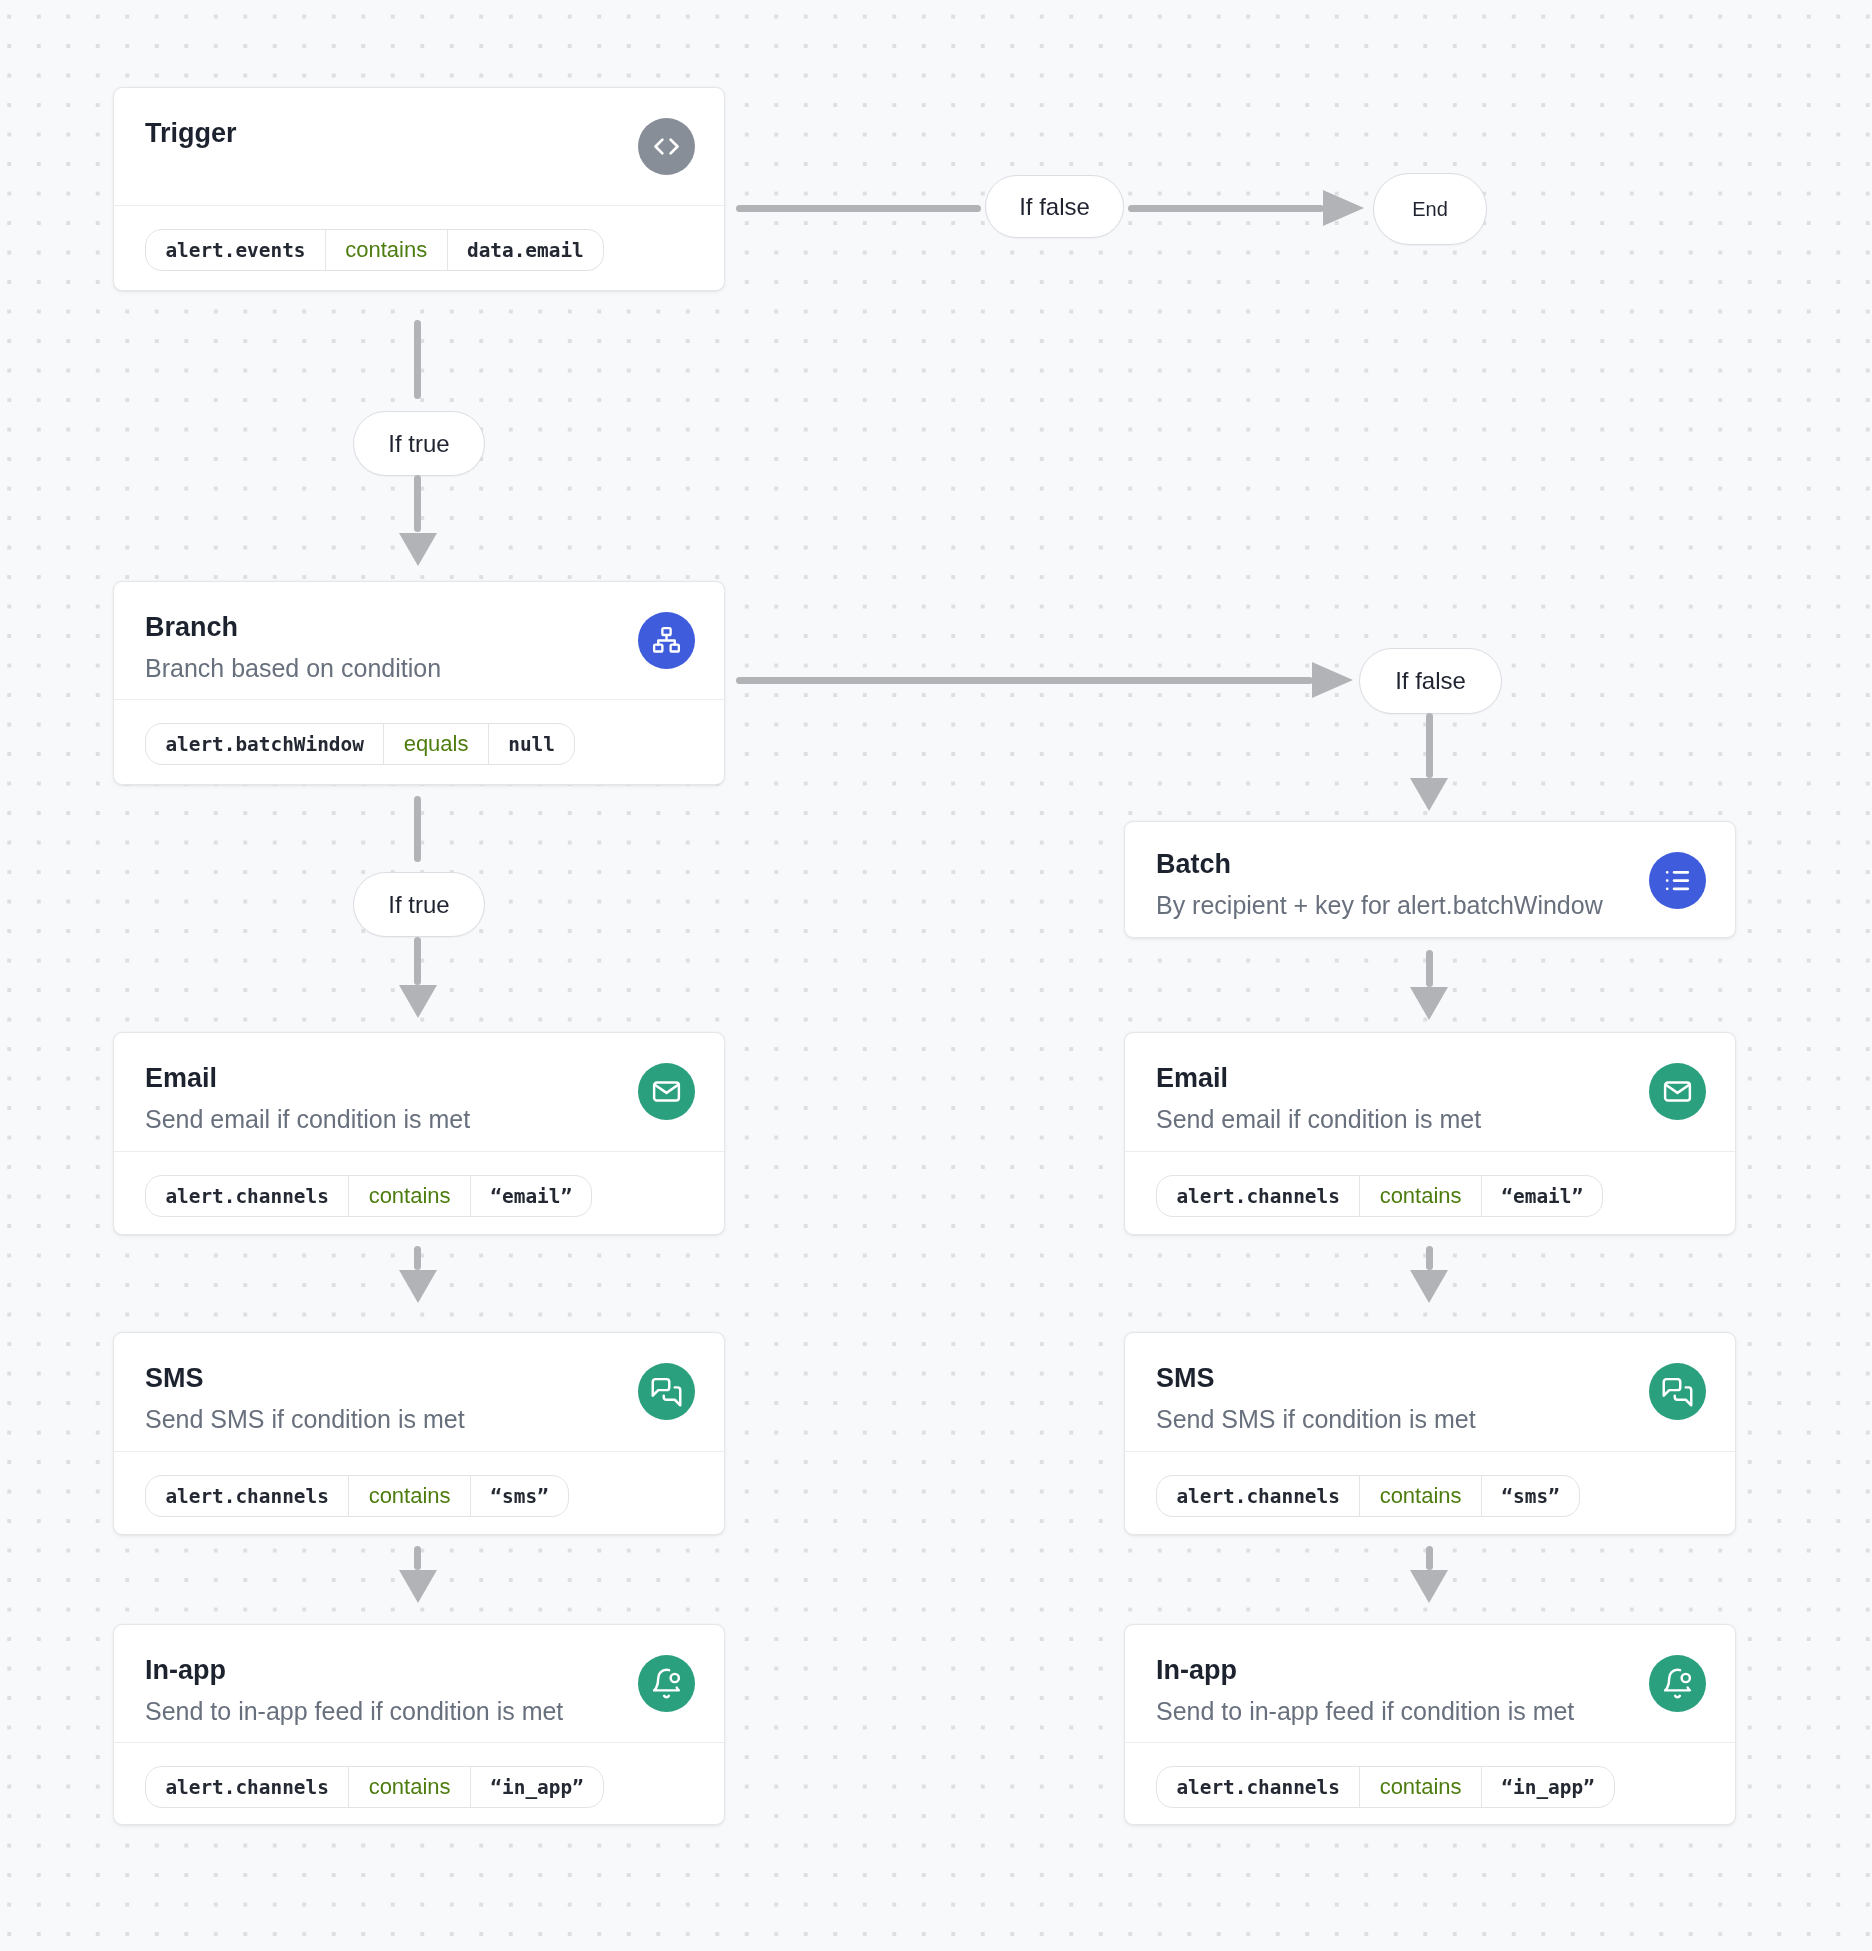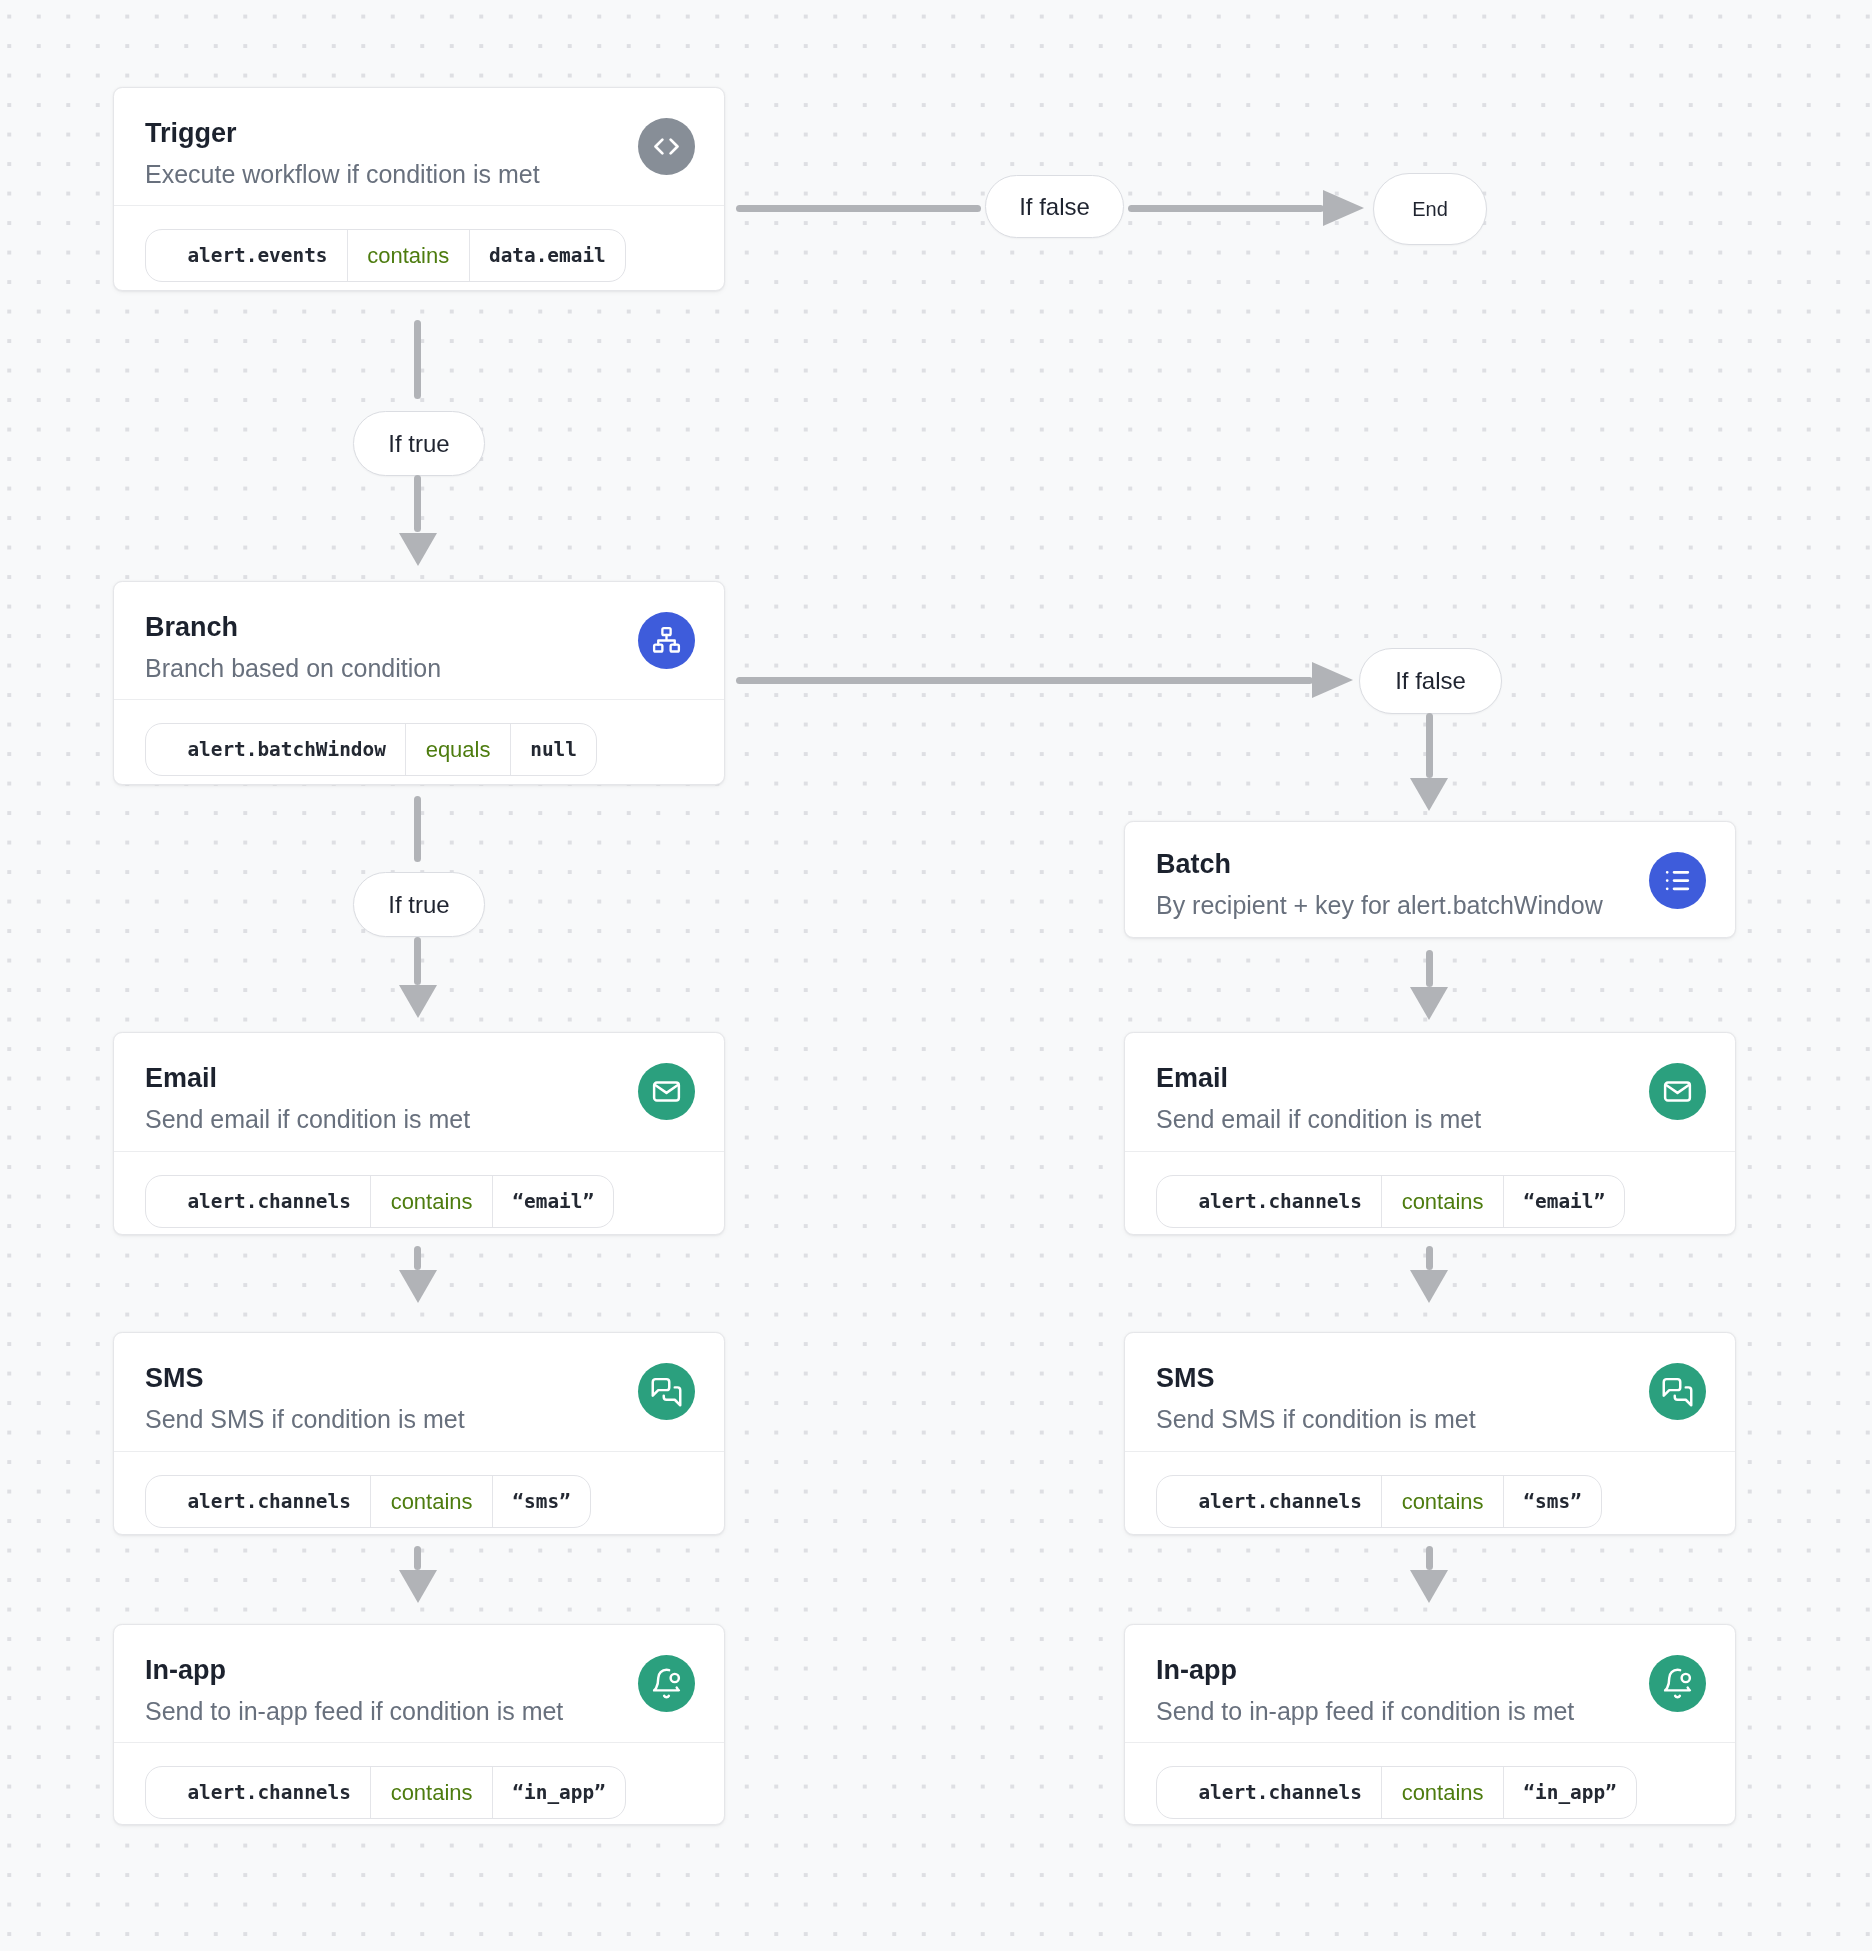--- a/index.html
+++ b/index.html
@@ -22,21 +22,21 @@
   .ttl{font-size:27px;font-weight:700;color:#1C222E;line-height:35px;}
   .sub{font-size:25px;font-weight:400;color:#68707D;line-height:31px;margin-top:8.3px;}
   .icn{
     position:absolute;width:57px;height:57px;border-radius:50%;
     right:29px;display:flex;align-items:center;justify-content:center;
   }
   .icn svg{width:33px;height:33px;}
   .body{border-top:0.9px solid #ECEDEF;padding:23px 0 0 31px;box-sizing:border-box;}
   .chip{
     display:inline-flex;align-items:stretch;background:#fff;border:0.9px solid #E2E3E7;
-    border-radius:17px;overflow:hidden;height:53px;box-sizing:border-box;padding-left:22px;
+    border-radius:17px;overflow:hidden;height:42px;box-sizing:border-box;
   }
   .seg{
     display:flex;align-items:center;padding:0 19.4px;
     font-family:"DejaVu Sans Mono",monospace;font-size:19.4px;font-weight:700;color:#232832;
     white-space:nowrap;
   }
   .seg.op{font-family:"Liberation Sans",sans-serif;font-size:22px;font-weight:400;color:#4d7c0f;}
   .seg + .seg{border-left:0.9px solid #E4E5E9;}
   .pill{
     position:absolute;background:#fff;border:1.8px solid #DBDDE2;border-radius:37px;
@@ -95,21 +95,20 @@
   <div class="vl" style="left:1426px;top:950px;height:37px;"></div>
   <div class="ah-d" style="left:1410px;top:987px;"></div>
   <div class="vl" style="left:1426px;top:1246px;height:24px;"></div>
   <div class="ah-d" style="left:1410px;top:1270px;"></div>
   <div class="vl" style="left:1426px;top:1546px;height:24px;"></div>
   <div class="ah-d" style="left:1410px;top:1570px;"></div>
 
   <div class="node" style="left:113px;top:87px;width:612px;height:204px;">
     <div class="hdr" style="height:117px;">
       <div class="ttl">Trigger</div>
-      <div class="sub">Execute workflow if condition is met</div>
       <div class="icn" style="top: 30px; background: rgb(135, 142, 151);">
         <svg viewBox="0 0 24 24" fill="none" stroke="#fff" stroke-width="2" stroke-linecap="round" stroke-linejoin="round">
             <path d="M9 7l-5 5 5 5M15 7l5 5-5 5"></path>
           </svg>
       </div>
     </div>
     <div class="body">
       <div class="chip">
         <span class="seg">alert.events</span>
         <span class="seg op">contains</span>

